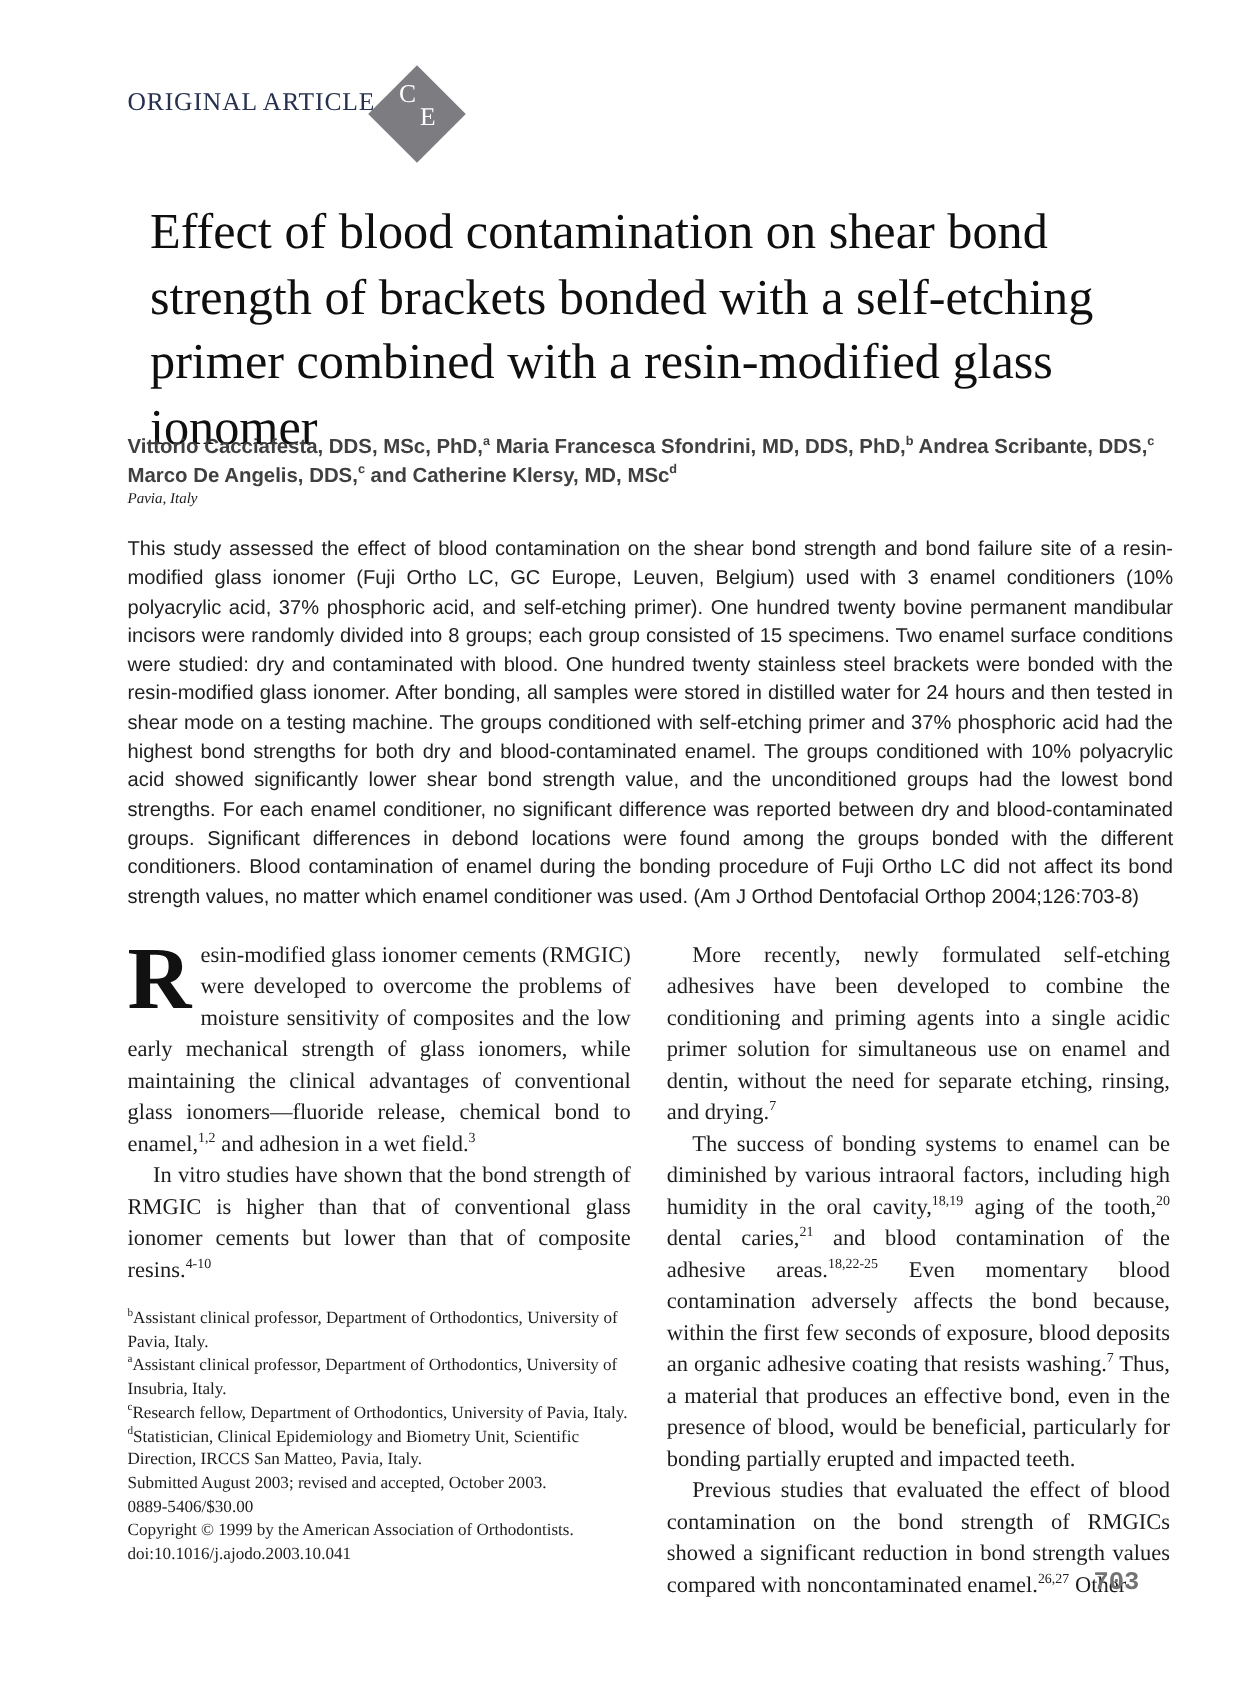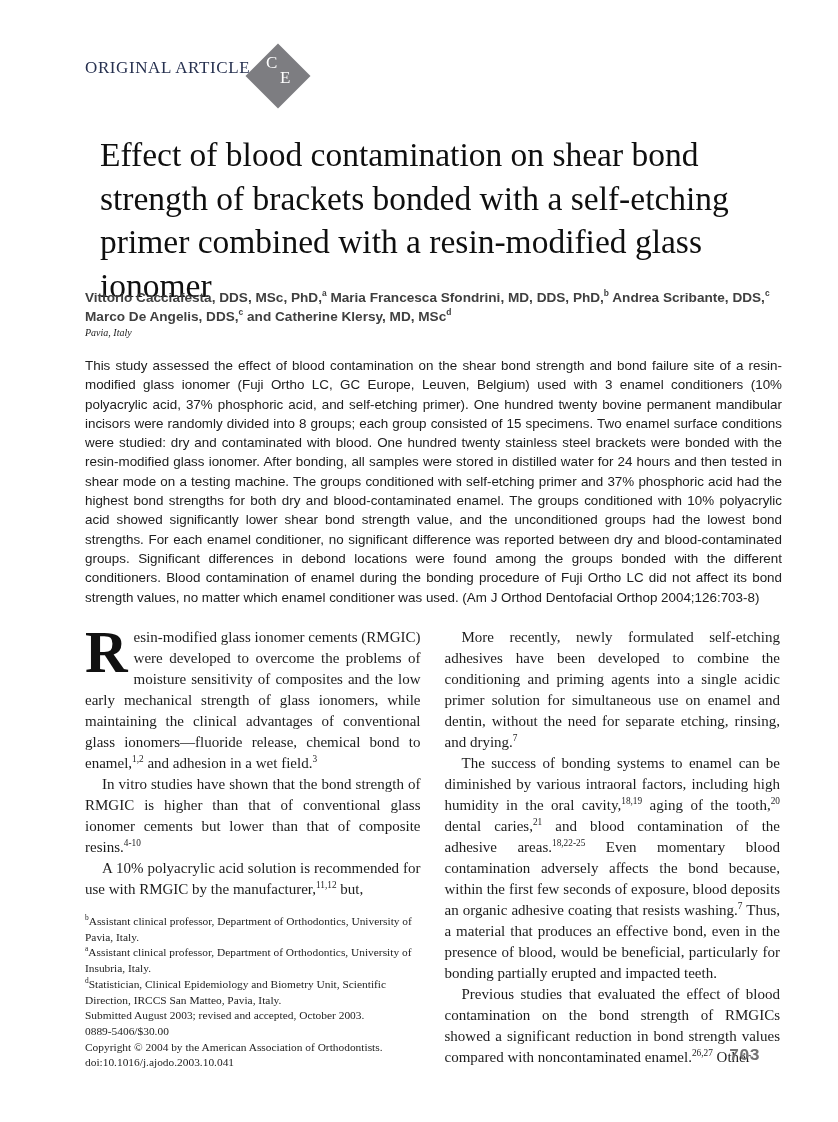--- a/index.html
+++ b/index.html
@@ -107,29 +107,29 @@
 
   <div class="location">Pavia, Italy</div>
 
   <div class="abstract">This study assessed the effect of blood contamination on the shear bond strength and bond failure site of a resin-modified glass ionomer (Fuji Ortho LC, GC Europe, Leuven, Belgium) used with 3 enamel conditioners (10% polyacrylic acid, 37% phosphoric acid, and self-etching primer). One hundred twenty bovine permanent mandibular incisors were randomly divided into 8 groups; each group consisted of 15 specimens. Two enamel surface conditions were studied: dry and contaminated with blood. One hundred twenty stainless steel brackets were bonded with the resin-modified glass ionomer. After bonding, all samples were stored in distilled water for 24 hours and then tested in shear mode on a testing machine. The groups conditioned with self-etching primer and 37% phosphoric acid had the highest bond strengths for both dry and blood-contaminated enamel. The groups conditioned with 10% polyacrylic acid showed significantly lower shear bond strength value, and the unconditioned groups had the lowest bond strengths. For each enamel conditioner, no significant difference was reported between dry and blood-contaminated groups. Significant differences in debond locations were found among the groups bonded with the different conditioners. Blood contamination of enamel during the bonding procedure of Fuji Ortho LC did not affect its bond strength values, no matter which enamel conditioner was used. (Am J Orthod Dentofacial Orthop 2004;126:703-8)</div>
 
   <div class="columns">
 
     <div class="col">
       <p class="bodyp"><span class="dropcap">R</span><span>esin-modified glass ionomer cements (RMGIC) were developed to overcome the problems of moisture sensitivity of composites and the low early mechanical strength of glass ionomers, while maintaining the clinical advantages of conventional glass ionomers—fluoride release, chemical bond to enamel,<sup>1,2</sup> and adhesion in a wet field.<sup>3</sup></span></p>
       <p class="bodyp indent">In vitro studies have shown that the bond strength of RMGIC is higher than that of conventional glass ionomer cements but lower than that of composite resins.<sup>4-10</sup></p>
-      <p class="bodyp indent">A 10% polyacrylic acid solution is recommended for use with RMGIC by the manufacturer,<sup>11,12</sup> but,</p>
 
       <div class="footnotes">
         <p><sup>b</sup>Assistant clinical professor, Department of Orthodontics, University of Pavia, Italy.</p>
         <p><sup>a</sup>Assistant clinical professor, Department of Orthodontics, University of Insubria, Italy.</p>
+        <p><sup>c</sup>Research fellow, Department of Orthodontics, University of Pavia, Italy.</p>
         <p><sup>d</sup>Statistician, Clinical Epidemiology and Biometry Unit, Scientific Direction, IRCCS San Matteo, Pavia, Italy.</p>
         <p>Submitted August 2003; revised and accepted, October 2003.</p>
         <p>0889-5406/$30.00</p>
-        <p>Copyright © 2004 by the American Association of Orthodontists.</p>
+        <p>Copyright © 1999 by the American Association of Orthodontists.</p>
         <p>doi:10.1016/j.ajodo.2003.10.041</p>
       </div>
     </div>
 
     <div class="col">
       <p class="bodyp indent">More recently, newly formulated self-etching adhesives have been developed to combine the conditioning and priming agents into a single acidic primer solution for simultaneous use on enamel and dentin, without the need for separate etching, rinsing, and drying.<sup>7</sup></p>
       <p class="bodyp indent">The success of bonding systems to enamel can be diminished by various intraoral factors, including high humidity in the oral cavity,<sup>18,19</sup> aging of the tooth,<sup>20</sup> dental caries,<sup>21</sup> and blood contamination of the adhesive areas.<sup>18,22-25</sup> Even momentary blood contamination adversely affects the bond because, within the first few seconds of exposure, blood deposits an organic adhesive coating that resists washing.<sup>7</sup> Thus, a material that produces an effective bond, even in the presence of blood, would be beneficial, particularly for bonding partially erupted and impacted teeth.</p>
       <p class="bodyp indent">Previous studies that evaluated the effect of blood contamination on the bond strength of RMGICs showed a significant reduction in bond strength values compared with noncontaminated enamel.<sup>26,27</sup> Other</p>
     </div>
 

